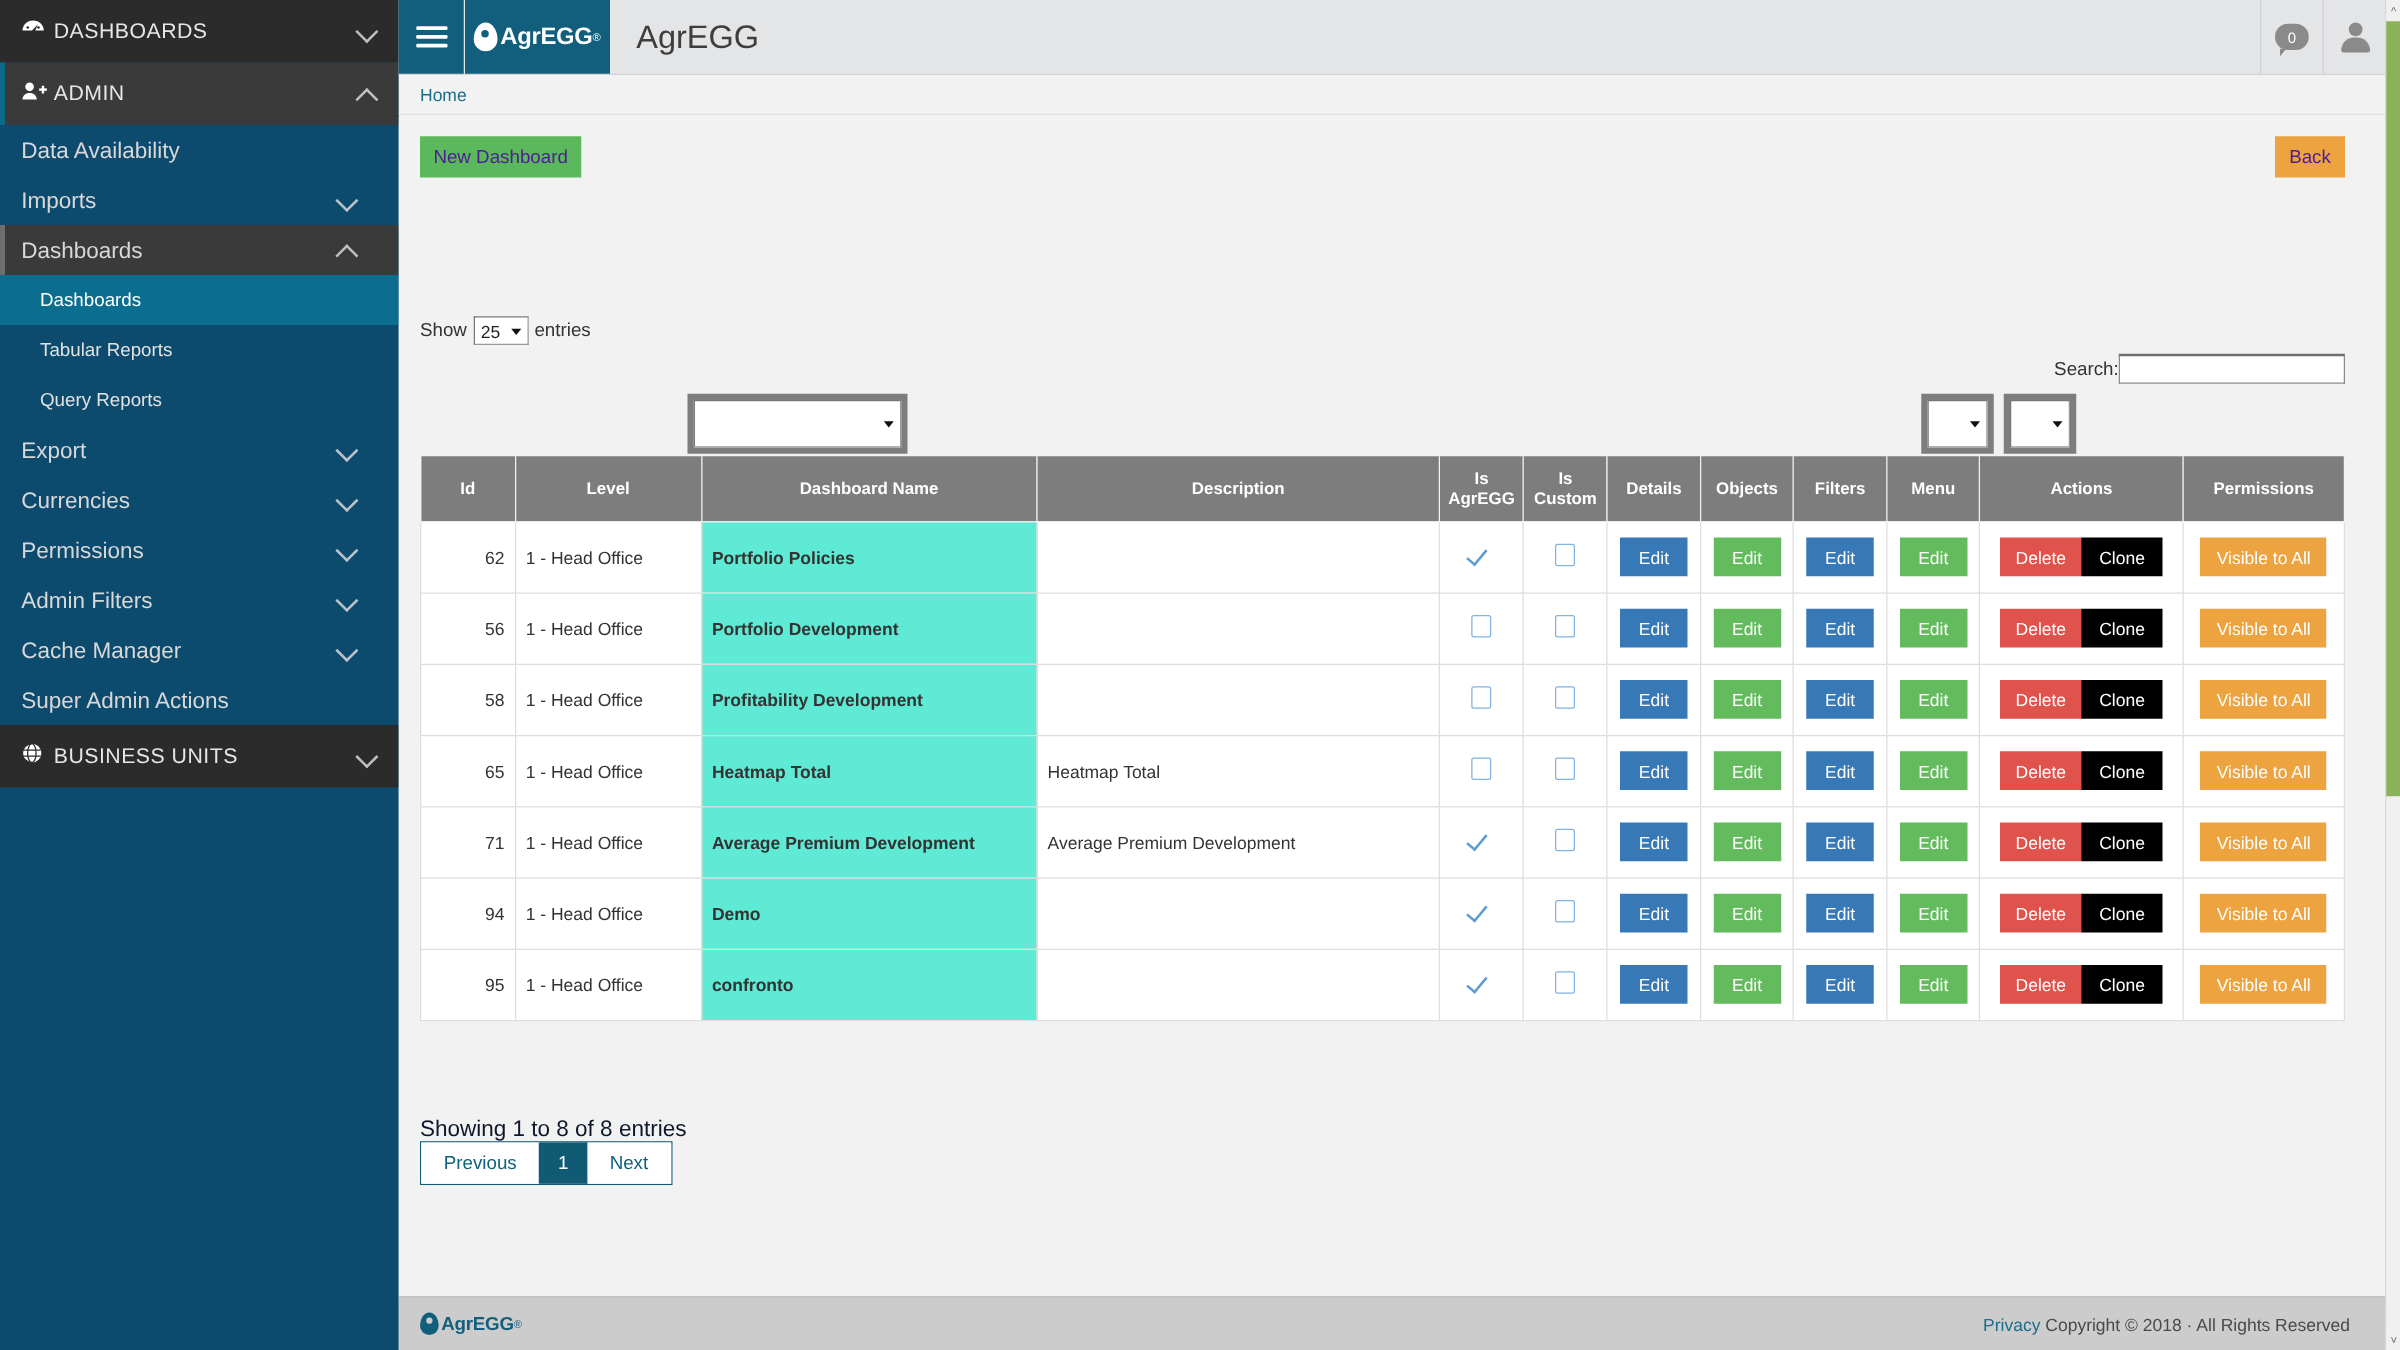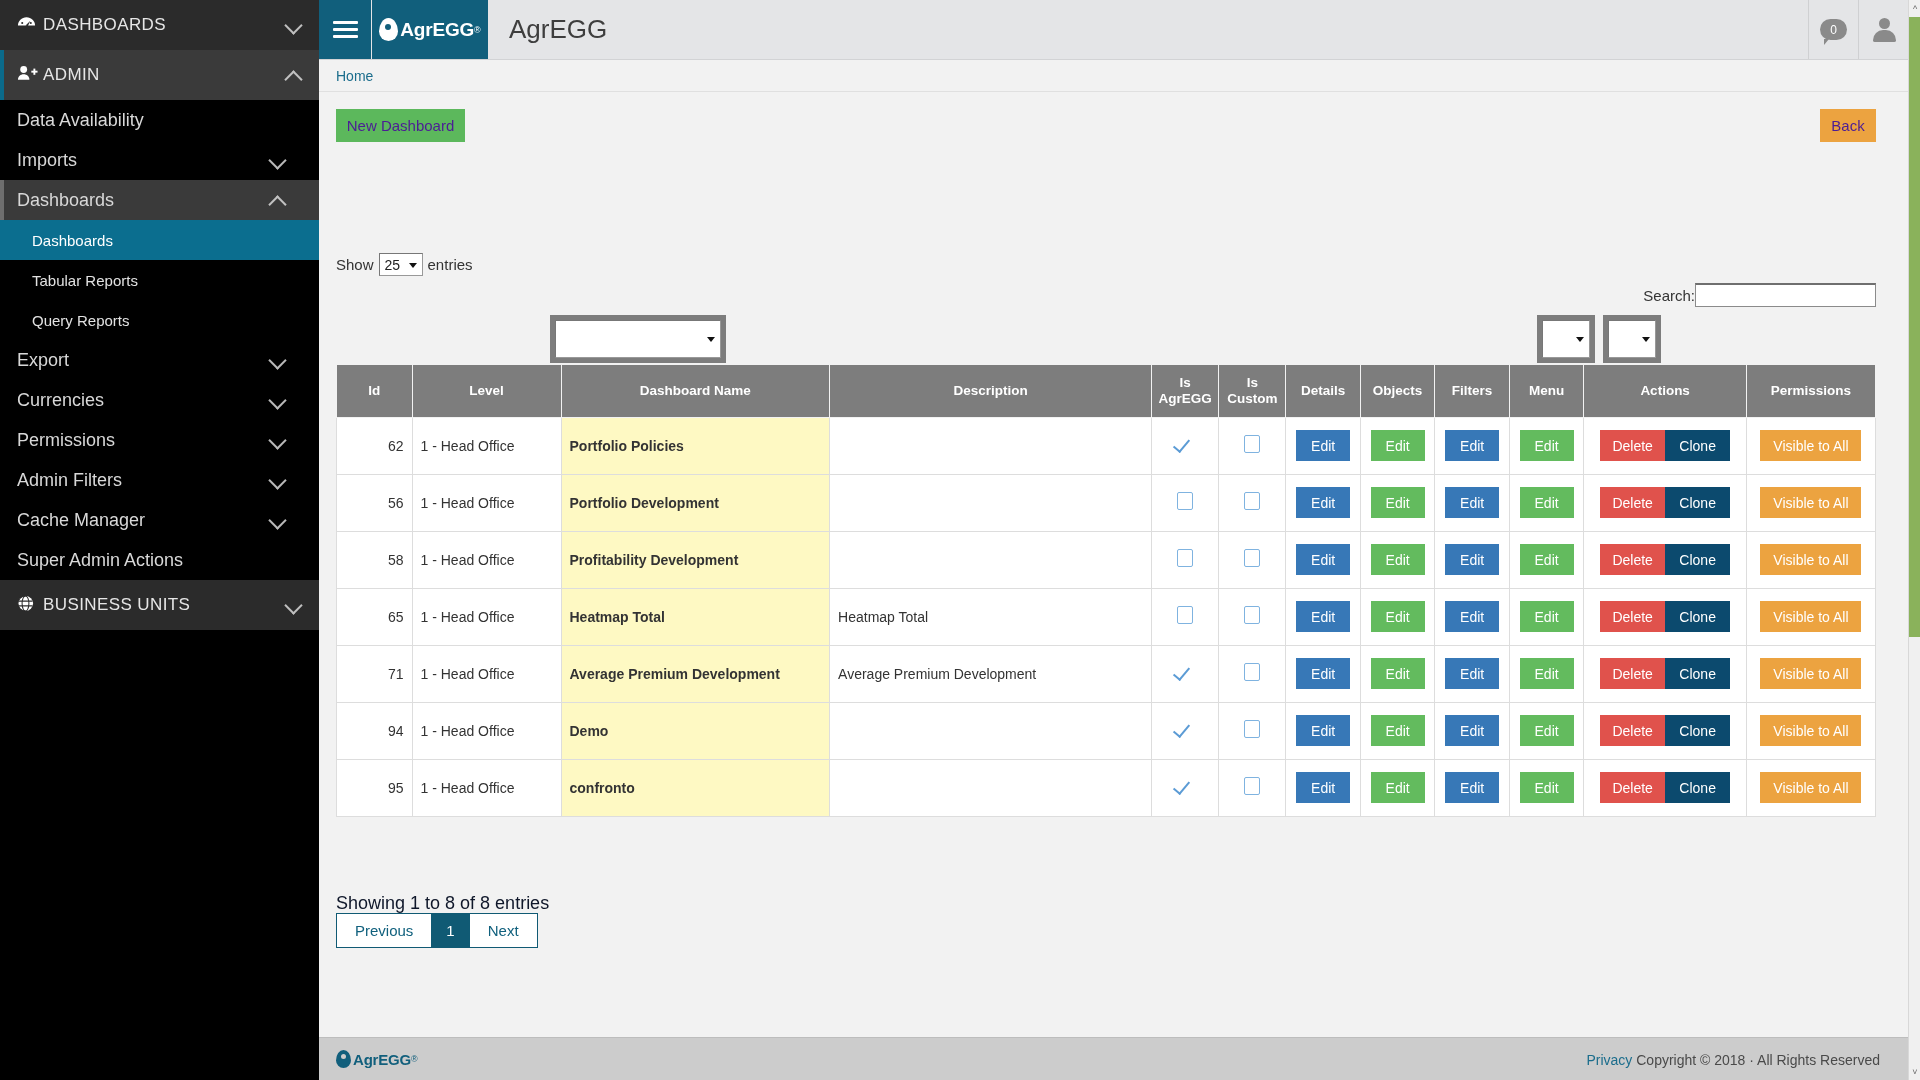--- a/index.html
+++ b/index.html
@@ -8,21 +8,21 @@
     width: 1920px; height: 1080px;
     overflow: hidden;
     font-family: "Liberation Sans", sans-serif;
     background: #f2f2f2;
   }
 
   
   #sidebar {
     position: absolute; left: 0; top: 0;
     width: 319px; height: 1080px;
-    background: #000000;
+    background: #0c4a6e;
     color: #d5d5d5;
     overflow: hidden;
   }
   .sb-section {
     position: relative;
     height: 50px;
     display: flex; align-items: center;
     padding: 0 16px 0 17px;
     font-size: 17px;
     letter-spacing: .4px;
@@ -258,21 +258,21 @@
   table.dt tbody td {
     border: 1px solid #dddddd;
     height: 57px;
     font-size: 14px;
     color: #333;
     padding: 4px 8px;
     vertical-align: middle;
   }
   td.c-id { text-align: right; width: 72px; }
   td.c-level { width: 142px; }
-  td.c-name { width: 256px; font-weight: bold; background: #fef9c3; }
+  td.c-name { width: 256px; font-weight: bold; background: #5eead4; }
   td.c-desc { width: 307px; }
   td.c-chk { width: 64px; text-align: center; }
   td.c-btn { text-align: center; }
   .chk {
     display: inline-block; width: 16px; height: 18px;
     border: 1.5px solid #7fb3e0; border-radius: 2px;
   }
   .tick {
     display: inline-block; width: 18px; height: 11px;
     position: relative;
@@ -286,21 +286,21 @@
   }
   .minibtn {
     display: inline-flex; align-items: center; justify-content: center;
     height: 31px; color: #fff; font-size: 14px;
     border: none; cursor: pointer;
     font-family: "Liberation Sans", sans-serif;
   }
   .b-blue { background: #3778b7; width: 54px; }
   .b-green { background: #63bb5e; width: 54px; }
   .b-red { background: #e0524c; width: 65px; }
-  .b-orange { background: #0c4a6e; width: 65px; }
+  .b-orange { background: #000000; width: 65px; }
   .b-vis { background: #eca340; width: 101px; }
 
   
   #showing {
     position: absolute; left: 17px; top: 800px;
     font-size: 18px; color: #0f172a;
   }
   #pager {
     position: absolute; left: 17px; top: 820px;
     display: flex; border: 1px solid #105a74;

